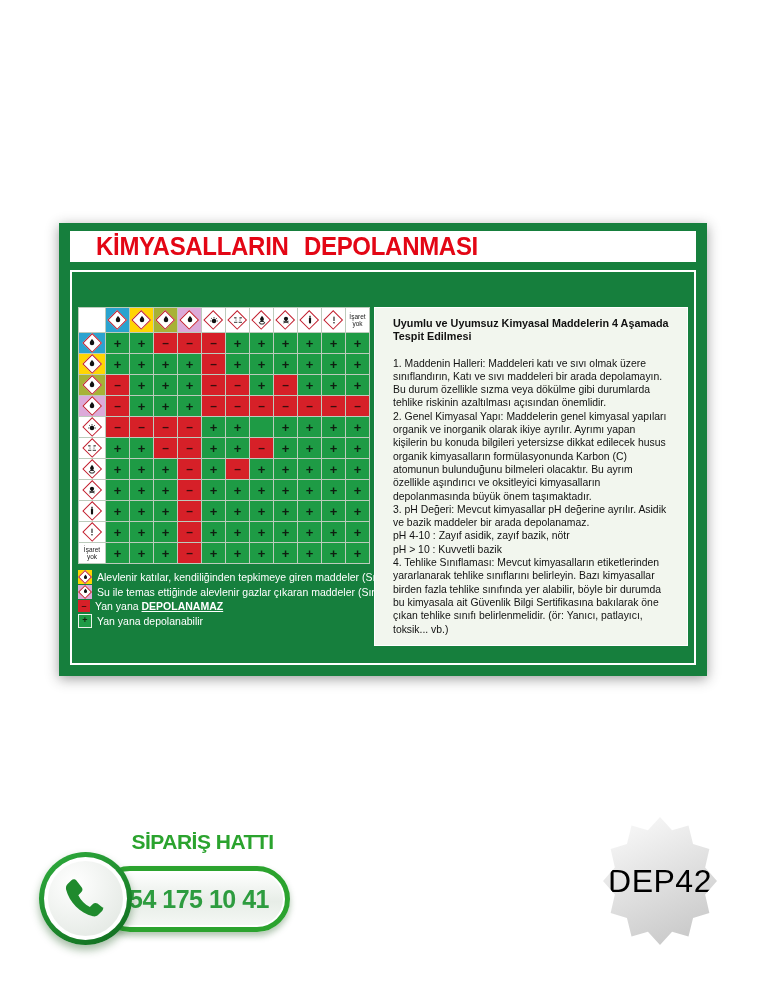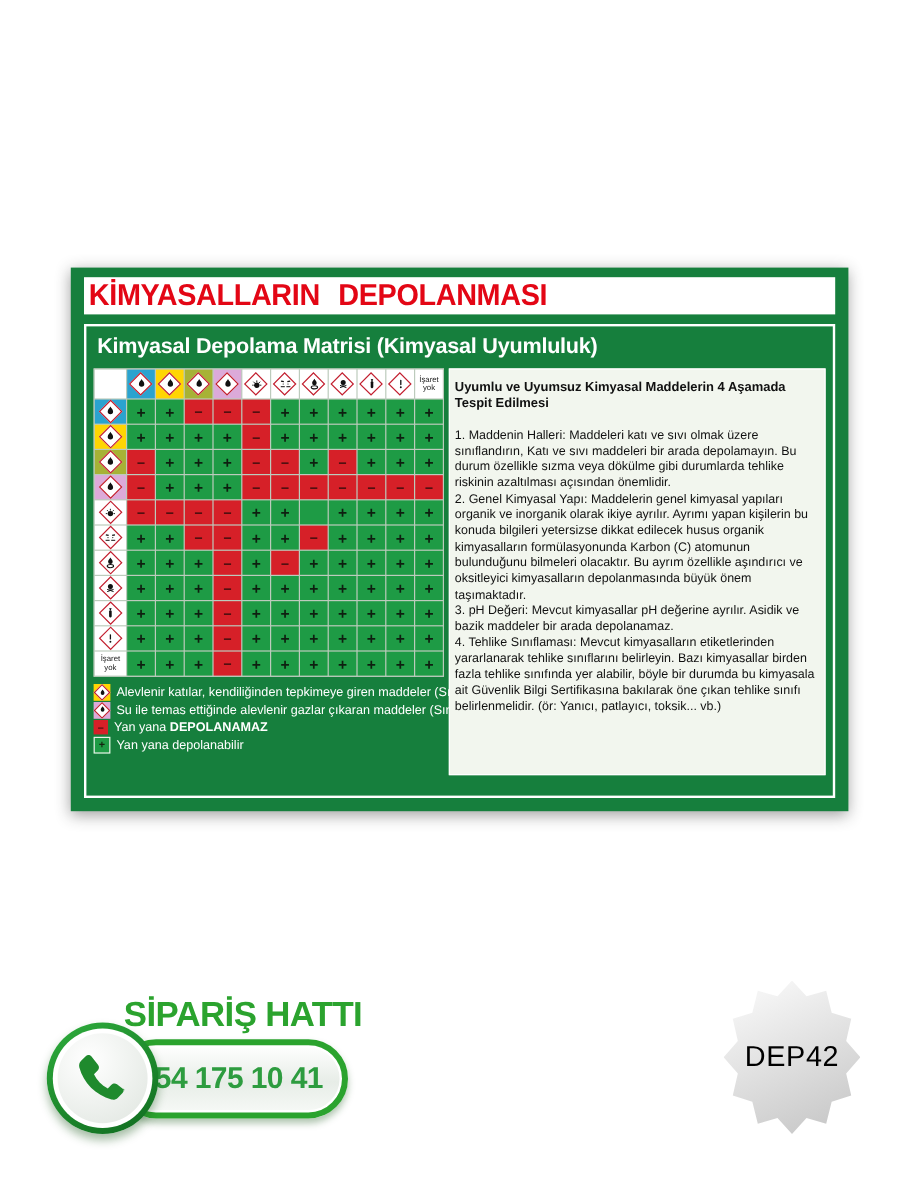--- a/index.html
+++ b/index.html
@@ -3,21 +3,21 @@
 <meta charset="utf-8">
 <style>
   html,body{margin:0;padding:0;background:#fff;}
   #stage{position:relative;width:765px;height:988px;background:#fff;overflow:hidden;
          font-family:"Liberation Sans","DejaVu Sans",sans-serif;}
 
   
   .sign{position:absolute;left:59px;top:223px;width:648px;height:453px;
         background:var(--sign-green,#167f3d);box-shadow:0 3px 12px rgba(40,40,40,.45);}
   .title-band{position:absolute;left:11px;top:8px;right:11px;height:31px;background:#fff;
-        display:flex;align-items:center;padding-left:4px;box-sizing:border-box;}
+        display:flex;align-items:center;padding-left:26px;box-sizing:border-box;}
   .title-band h1{margin:0;font-size:24px;font-weight:bold;color:var(--title-red,#e30615);
         word-spacing:9px;letter-spacing:-0.3px;transform:scaleY(1.05);transform-origin:left center;}
   .frame{position:absolute;left:11px;top:47px;right:11px;bottom:11px;border:2px solid #fff;}
   .subtitle{color:#fff;font-weight:bold;font-size:18px;margin:6px 0 0 9px;letter-spacing:-0.2px;}
 
   
   .matrix{position:absolute;left:6px;top:35px;display:grid;
           grid-template-columns:26px repeat(11,23px);
           grid-template-rows:24px repeat(11,20px);
           gap:1px;background:#bccbbc;border:1px solid #bccbbc;}
@@ -36,33 +36,33 @@
 
   
   .legend{position:absolute;left:6px;top:298px;width:345px;color:#fff;font-size:10.5px;}
   .legend-item{display:flex;align-items:center;gap:5px;height:14.5px;}
   .legend-item .ghs{width:14px;height:14px;}
   .legend-item .ghs .dia{border-width:1px;}
   .swatch{width:12px;height:12px;flex:none;display:flex;align-items:center;justify-content:center;
           font-size:9px;font-weight:bold;color:#14240f;line-height:1;}
   .swatch.red{background:var(--cell-red,#d62028);color:#3a0d0d;}
   .swatch.green{background:var(--cell-green,#1e9b45);border:1px solid #eaf2ea;}
-  .legend-item b{font-weight:bold;}
+  .legend-item b{font-weight:bold;text-decoration:underline;}
 
   
   .info{position:absolute;left:302px;top:35px;right:6px;height:339px;background:#f2f6ee;
-        border:1px solid #fff;box-sizing:border-box;padding:9px 4px;color:#111;
+        border:1px solid #fff;box-sizing:border-box;padding:9px 18px;color:#111;
         font-size:10.4px;line-height:13.3px;}
   .info .info-title{font-weight:bold;font-size:10.8px;margin:0 0 13px 0;}
   .info p{margin:0;}
   .info b{font-weight:normal;}
 
   
   .order-heading{position:absolute;left:95px;top:830px;width:215px;text-align:center;
-        font-size:29px;font-weight:bold;color:var(--wa-green,#2ba32e);letter-spacing:-0.5px;}
+        font-size:21px;font-weight:bold;color:var(--wa-green,#2ba32e);letter-spacing:-0.5px;}
   .wa-pill{position:absolute;left:97px;top:866px;width:193px;height:66px;border-radius:33px;
         background:linear-gradient(#ffffff,#e7ede7 55%,#f6f9f6);
         border:5px solid var(--wa-green,#2ba32e);box-sizing:border-box;
         box-shadow:0 4px 6px rgba(30,90,30,.35), inset 0 0 0 2px #fff;
         display:flex;align-items:center;justify-content:flex-end;padding-right:16px;}
   .wa-phone{font-size:25px;font-weight:bold;color:#2d9c3f;letter-spacing:-0.5px;white-space:nowrap;}
   .wa-circle{position:absolute;left:39px;top:852px;width:93px;height:93px;border-radius:50%;
         background:linear-gradient(150deg,#2fae3d,#0f6a1f);
         box-shadow:0 5px 8px rgba(30,90,30,.4);}
   .wa-circle::before{content:"";position:absolute;inset:5px;border-radius:50%;background:#fff;}
@@ -72,33 +72,32 @@
   .wa-circle .gly svg{width:46px;height:46px;fill:#1f8a2d;}
 
   
   .badge{position:absolute;left:603px;top:817px;width:114px;height:128px;
         background:linear-gradient(155deg,#f4f4f4 15%,#c6c6c6 95%);
         clip-path:polygon(100% 50%,89.6% 60.6%,93.3% 75%,79% 79%,75% 93.3%,60.6% 89.6%,
           50% 100%,39.4% 89.6%,25% 93.3%,21% 79%,6.7% 75%,10.4% 60.6%,0% 50%,10.4% 39.4%,
           6.7% 25%,21% 21%,25% 6.7%,39.4% 10.4%,50% 0%,60.6% 10.4%,75% 6.7%,79% 21%,
           93.3% 25%,89.6% 39.4%);
         display:flex;align-items:center;justify-content:center;}
-  .badge span{font-size:24px;color:#000;letter-spacing:0.5px;}
+  .badge span{font-size:32px;color:#000;letter-spacing:0.5px;}
 </style>
 </head>
 <body>
 
 <div id="stage">
 
   <div class="sign">
     <div class="title-band">
       <h1>KİMYASALLARIN DEPOLANMASI</h1>
     </div>
     <div class="frame">
-      <div class="subtitle">Kimyasal Depolama Matrisi (Kimyasal Uyumluluk)</div>
       <div class="matrix" id="matrix-grid">
           <div class="cell"></div>
           <div class="cell" style="background:#2ba3cf">
             <span class="ghs">
               <span class="dia"></span>
               <span class="gly">
                 <svg viewBox="0 0 12 12">
                   <path d="M6 1C6.7 2.7 8.7 3.6 8.7 6a2.7 2.7 0 1 1-5.4 0C3.3 3.7 5.3 2.8 6 1Z"></path>
                 </svg>
               </span>
@@ -723,20 +722,22 @@
             <span class="swatch green">+</span>
             <span>Yan yana depolanabilir</span>
           </div>
         </div>
       <div class="info">
         <p class="info-title">Uyumlu ve Uyumsuz Kimyasal Maddelerin 4 Aşamada Tespit Edilmesi</p>
         <div id="info-paragraphs">
             <p><b>1. Maddenin Halleri:</b> Maddeleri katı ve sıvı olmak üzere sınıflandırın, Katı ve sıvı maddeleri bir arada depolamayın. Bu durum özellikle sızma veya dökülme gibi durumlarda tehlike riskinin azaltılması açısından önemlidir.</p>
             <p><b>2. Genel Kimyasal Yapı:</b> Maddelerin genel kimyasal yapıları organik ve inorganik olarak ikiye ayrılır. Ayrımı yapan kişilerin bu konuda bilgileri yetersizse dikkat edilecek husus organik kimyasalların formülasyonunda Karbon (C) atomunun bulunduğunu bilmeleri olacaktır. Bu ayrım özellikle aşındırıcı ve oksitleyici kimyasalların depolanmasında büyük önem taşımaktadır.</p>
             <p><b>3. pH Değeri:</b> Mevcut kimyasallar pH değerine ayrılır. Asidik ve bazik maddeler bir arada depolanamaz.</p>
+            <p>pH 4-10 : Zayıf asidik, zayıf bazik, nötr</p>
+            <p>pH &gt; 10 : Kuvvetli bazik</p>
             <p><b>4. Tehlike Sınıflaması:</b> Mevcut kimyasalların etiketlerinden yararlanarak tehlike sınıflarını belirleyin. Bazı kimyasallar birden fazla tehlike sınıfında yer alabilir, böyle bir durumda bu kimyasala ait Güvenlik Bilgi Sertifikasına bakılarak öne çıkan tehlike sınıfı belirlenmelidir. (ör: Yanıcı, patlayıcı, toksik... vb.)</p>
           </div>
       </div>
     </div>
   </div>
 
   <div class="order-heading">SİPARİŞ HATTI</div>
   <div class="wa-pill">
     <span class="wa-phone">0554 175 10 41</span>
   </div>

